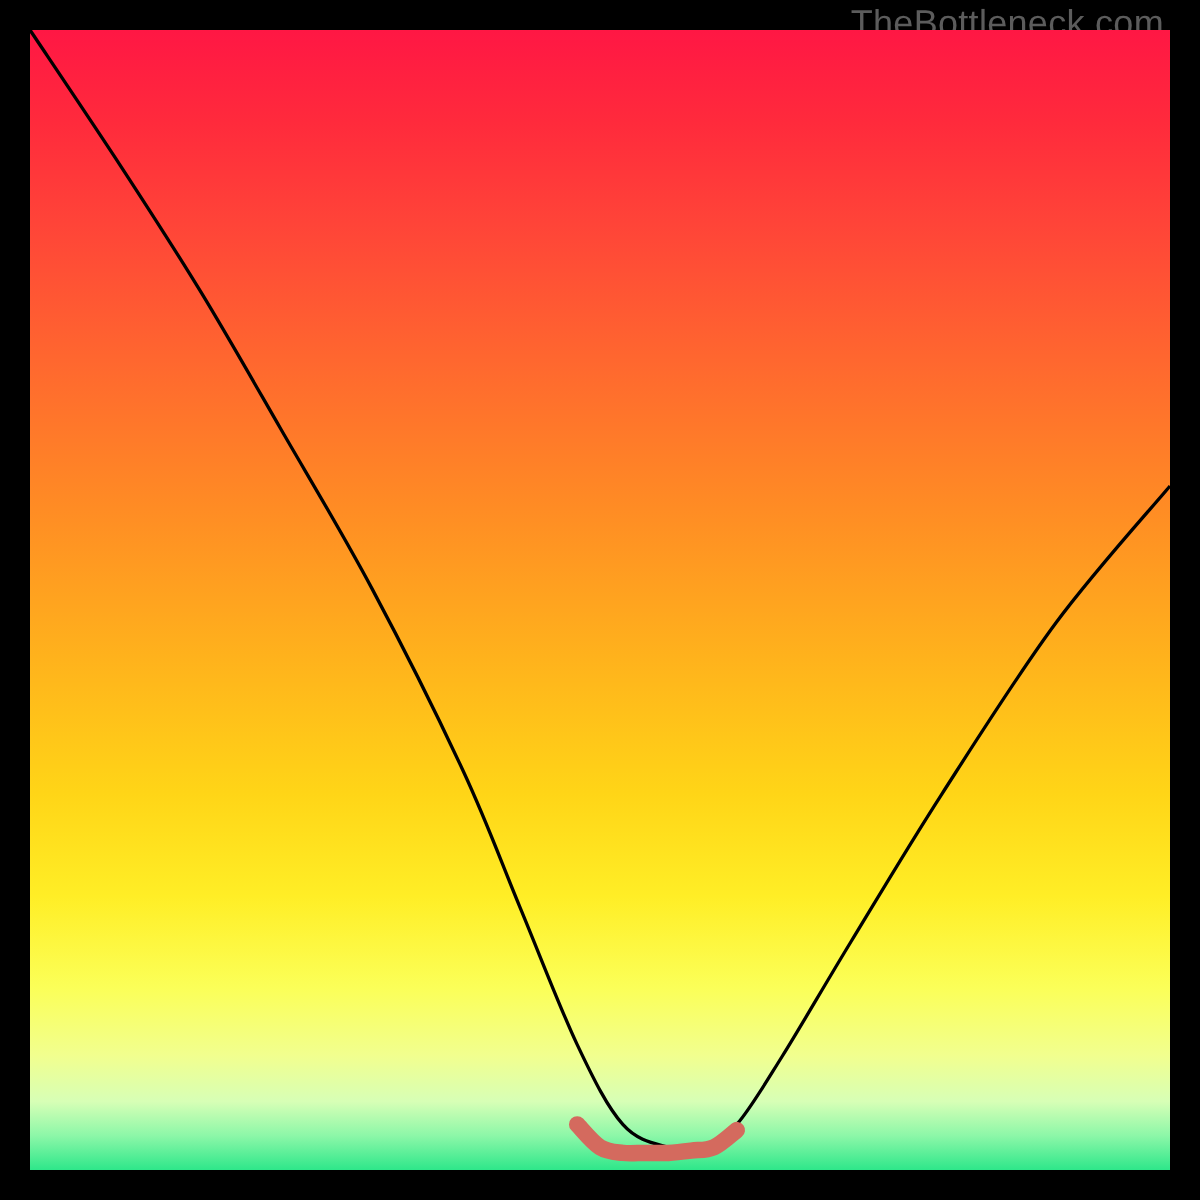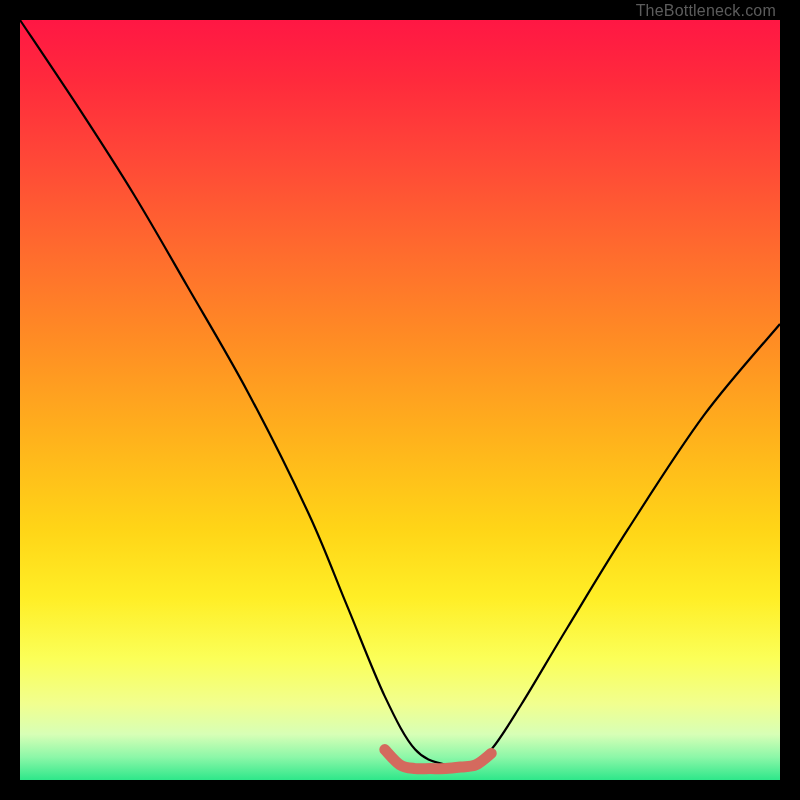--- a/index.html
+++ b/index.html
@@ -39,21 +39,21 @@
       #d7ffb6 94%,
       #8cf7a8 97%,
       #2ee78a 100%
     );
   }
   .watermark {
     position: absolute;
     top: 2px;
     right: 24px;
     color: #5c5c5c;
-    font-size: 16px;
+    font-size: 24px;
     font-weight: 500;
     letter-spacing: 0.2px;
     user-select: none;
   }
   svg.curve-layer {
     position: absolute;
     left: 0;
     top: 0;
     width: 760px;
     height: 760px;

